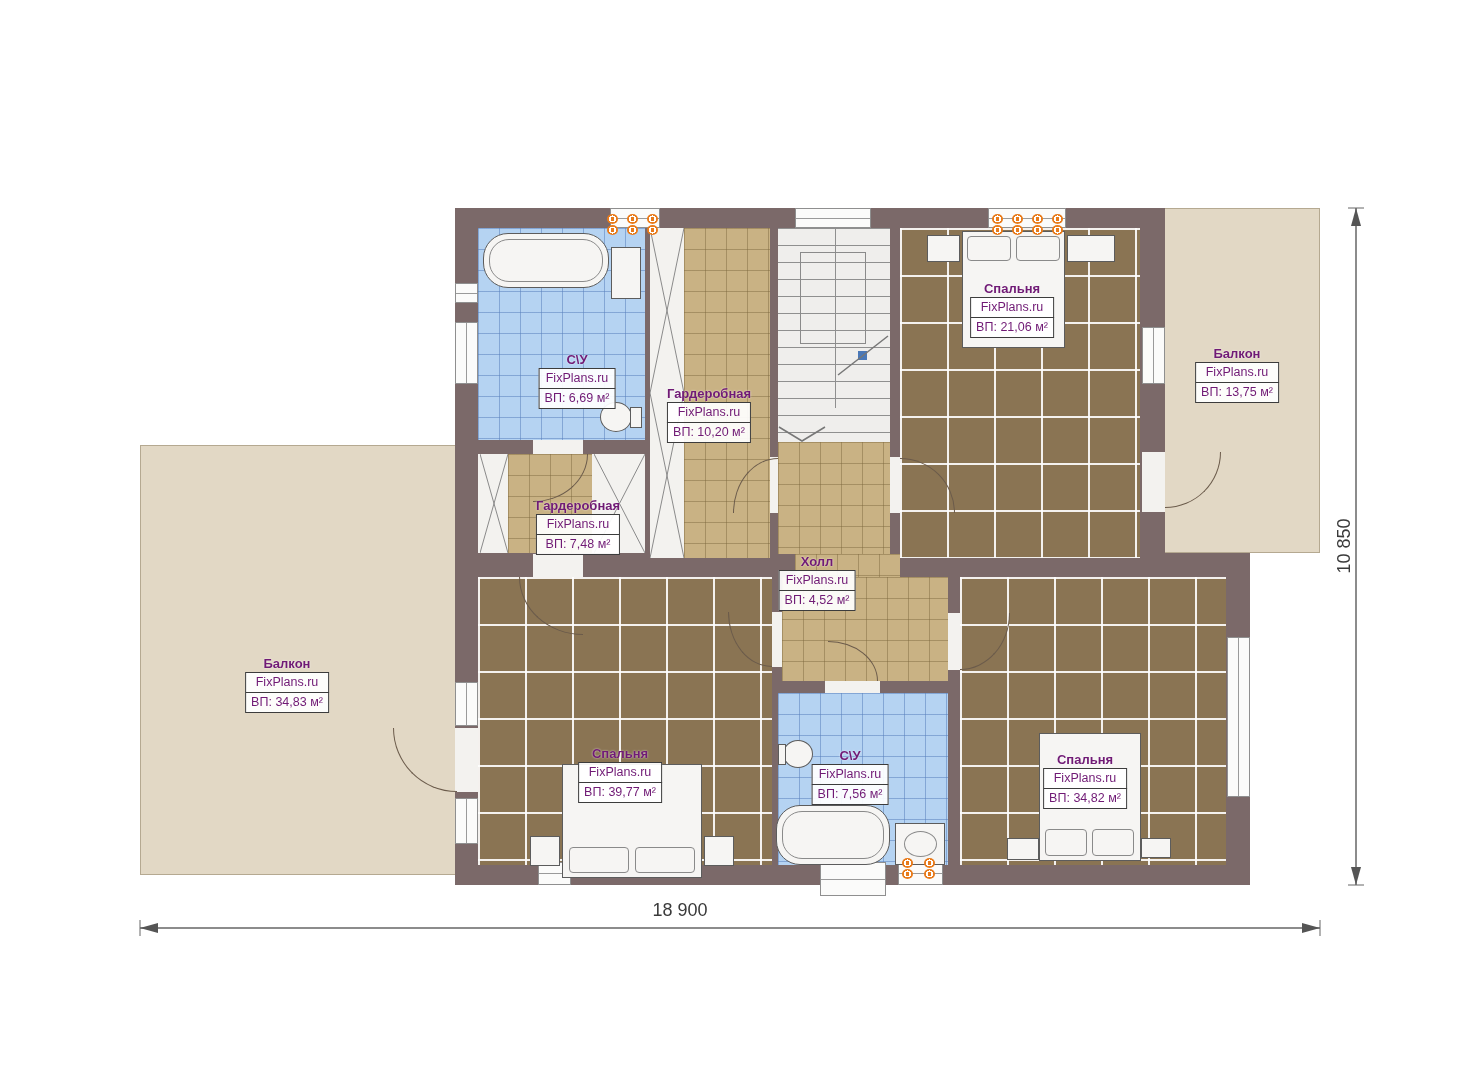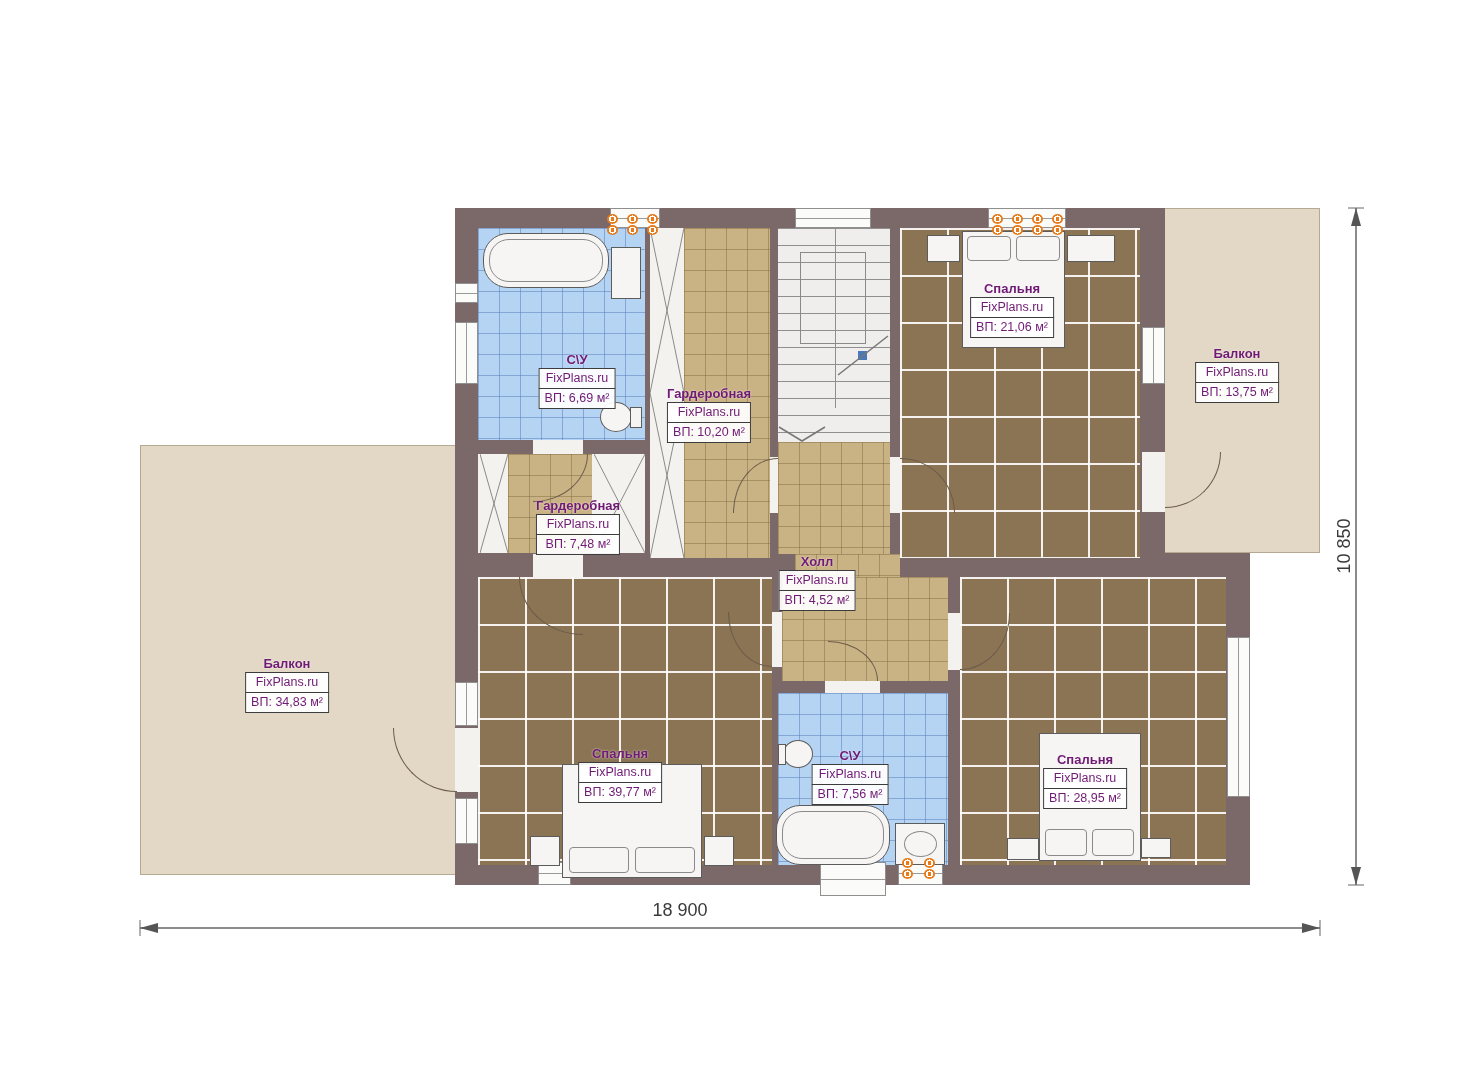--- a/index.html
+++ b/index.html
@@ -242,19 +242,19 @@
     <div class="rbox">ВП: 39,77 м²</div>
   </div>
   <div class="abs rlabel" style="left:850px;top:748px;">
     <div class="rname">С\У</div>
     <div class="rbox">FixPlans.ru</div>
     <div class="rbox">ВП: 7,56 м²</div>
   </div>
   <div class="abs rlabel" style="left:1085px;top:752px;">
     <div class="rname">Спальня</div>
     <div class="rbox">FixPlans.ru</div>
-    <div class="rbox">ВП: 28,95 м²</div>
+    <div class="rbox">ВП: 34,82 м²</div>
   </div>
 
   <div class="abs dimtext" style="left:600px;top:900px;width:160px;">18 900</div>
   <div class="abs dimtext" style="left:1299px;top:536px;width:90px;height:20px;transform:rotate(-90deg);">10 850</div>
 
 </div>
 
 </body></html>

